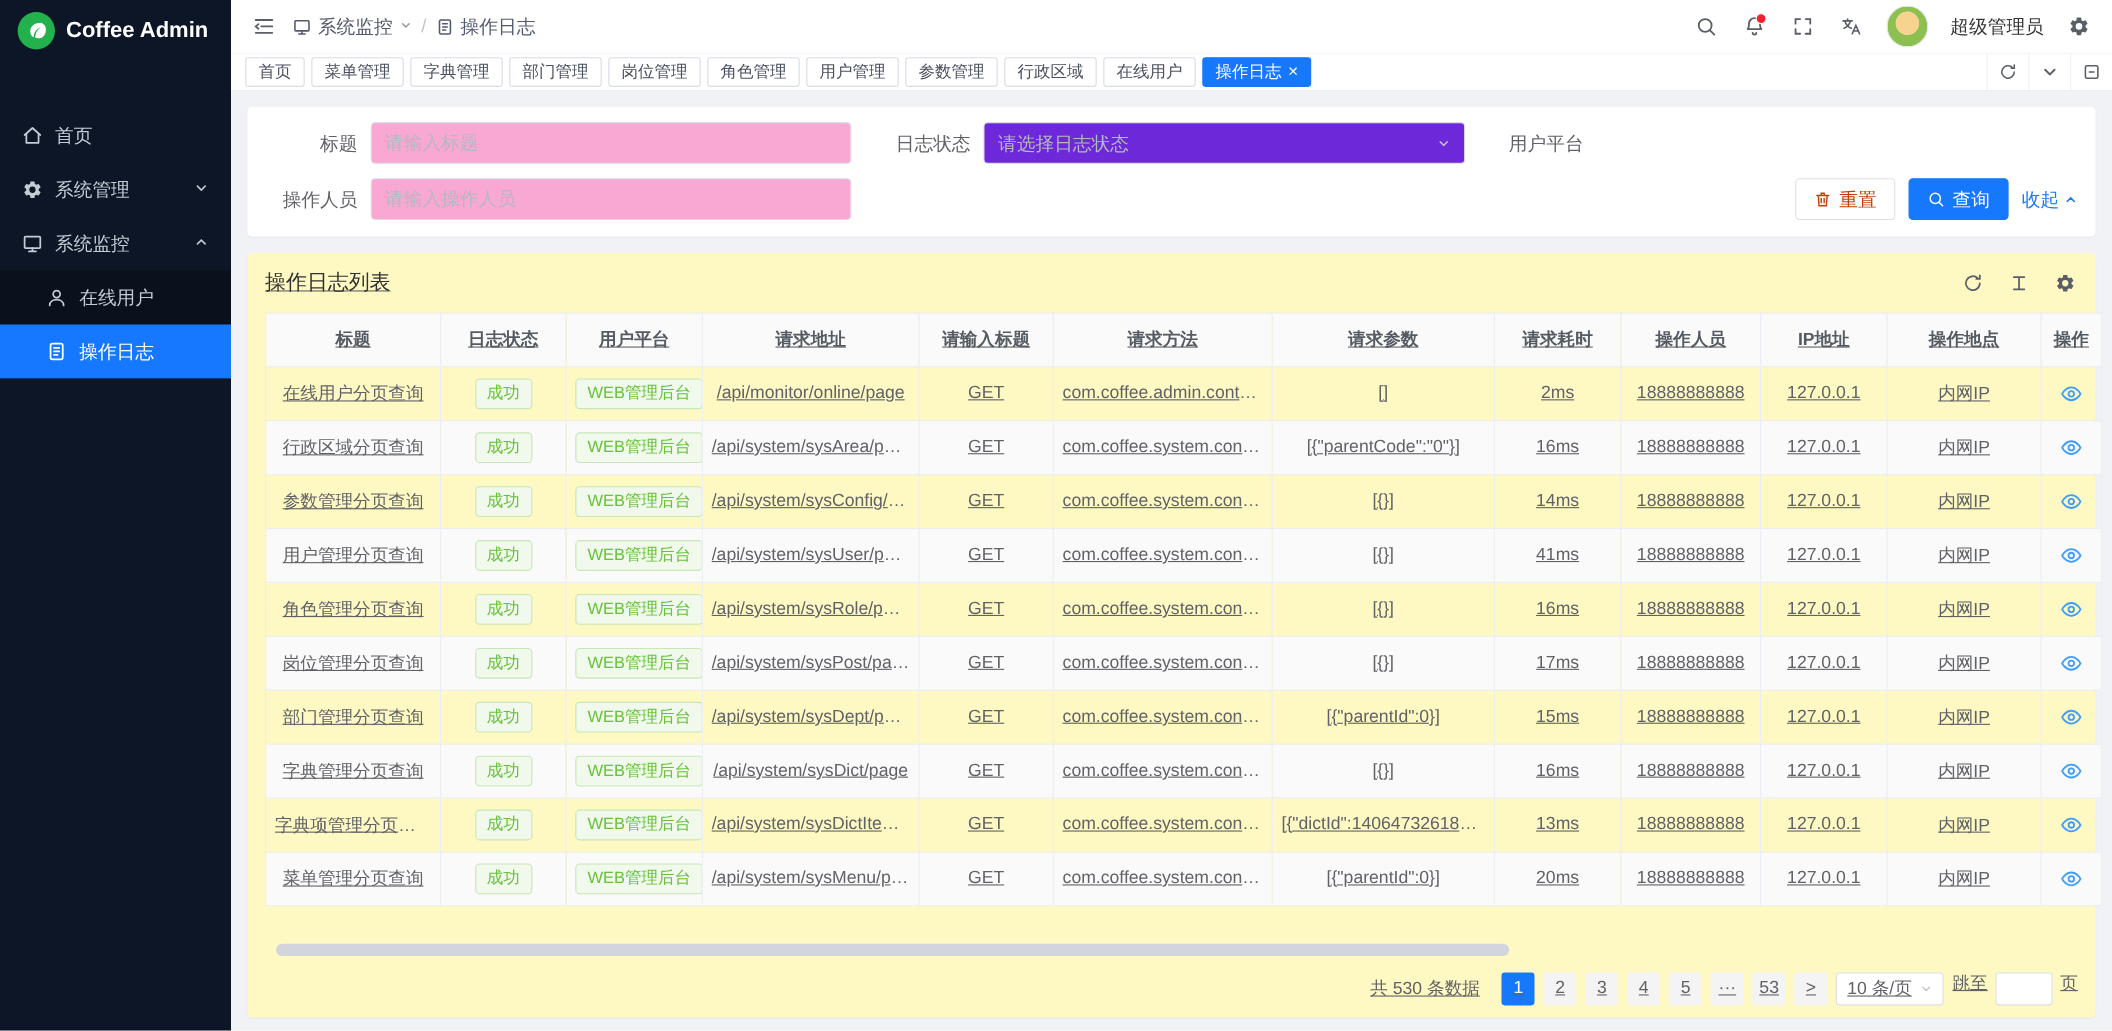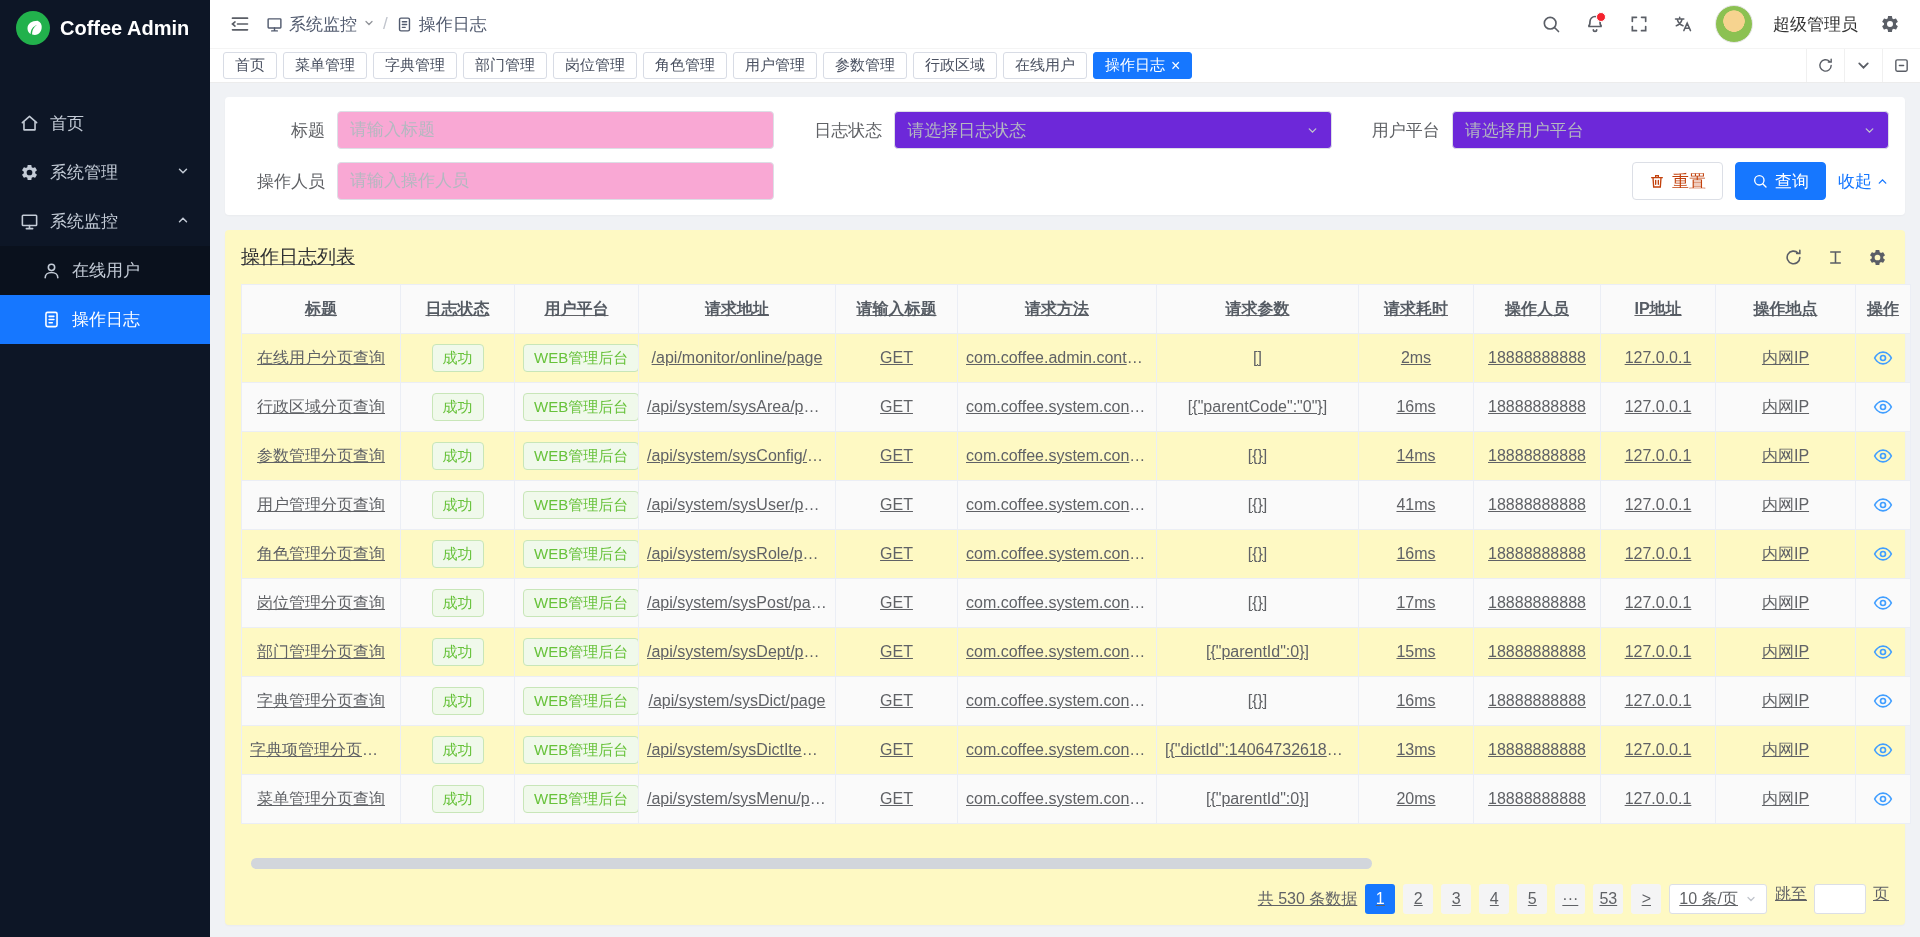--- a/index.html
+++ b/index.html
@@ -82,21 +82,21 @@
   tbody tr:nth-child(even) td { background: #fafafa; }
   .tag { display: inline-block; padding: 3px 10px; font-size: 15px; line-height: 1.3; color: #67c23a; background: #f0f9eb; border: 1px solid #c8e6b8; border-radius: 4px; }
   td.op-cell svg { width: 20px; height: 20px; vertical-align: middle; cursor: pointer; }
 
   .table-spacer { flex: 1; }
   .h-scrollbar { height: 11px; position: relative; margin-bottom: 4px; flex-shrink: 0; }
   .h-scrollbar .thumb { position: absolute; left: 10px; top: 0; height: 11px; width: 68%; background: #d2d6dc; border-radius: 6px; cursor: grab; }
 
   
   .pagination { height: 52px; display: flex; align-items: center; justify-content: flex-end; gap: 8px; font-size: 16px; color: #606266; flex-shrink: 0; }
-  .total-text { margin-right: 0; }
+  .total-text { margin-right: 12px; }
   .pages { display: flex; align-items: center; gap: 8px; }
   .page-btn { min-width: 30px; height: 30px; padding: 0 6px; border: none; border-radius: 3px; background: #f4f4f5; color: #606266; font-size: 16px; cursor: pointer; font-family: inherit; }
   .page-btn.active { background: #1677ff; color: #fff; }
   .size-select { height: 30px; border: 1px solid #dcdfe6; border-radius: 3px; padding: 0 9px; display: flex; align-items: center; gap: 7px; background: #fff; cursor: pointer; }
   .size-select svg { width: 12px; height: 12px; color: #c0c4cc; }
   .jump { display: flex; align-items: flex-start; gap: 7px; }
   .jump-input { width: 52px; height: 30px; border: 1px solid #dcdfe6; border-radius: 3px; text-align: center; font-size: 16px; outline: none; font-family: inherit; }
 </style>
 </head>
 <body>
@@ -291,26 +291,20 @@
             <label class="field-label">日志状态</label>
             <div class="select-box">
               <span class="select-placeholder">请选择日志状态</span>
               <svg viewBox="0 0 24 24" fill="none" stroke="currentColor" stroke-width="2.5" stroke-linecap="round">
                   <path d="M6 9l6 6 6-6"></path>
                 </svg>
             </div>
           </div>
           <div class="field">
             <label class="field-label">用户平台</label>
-            <div class="select-box">
-              <span class="select-placeholder">请选择用户平台</span>
-              <svg viewBox="0 0 24 24" fill="none" stroke="currentColor" stroke-width="2.5" stroke-linecap="round">
-                  <path d="M6 9l6 6 6-6"></path>
-                </svg>
-            </div>
           </div>
           <div class="field">
             <label class="field-label">操作人员</label>
             <input class="text-input" placeholder="请输入操作人员" style="">
           </div>
           <div class="filter-actions">
             <button class="btn">
               <svg viewBox="0 0 24 24" fill="none" stroke="currentColor" stroke-width="2" stroke-linecap="round">
                   <path d="M4 7h16M10 7V4h4v3M6 7l1 14h10l1-14M10 11v6M14 11v6"></path>
                 </svg>

